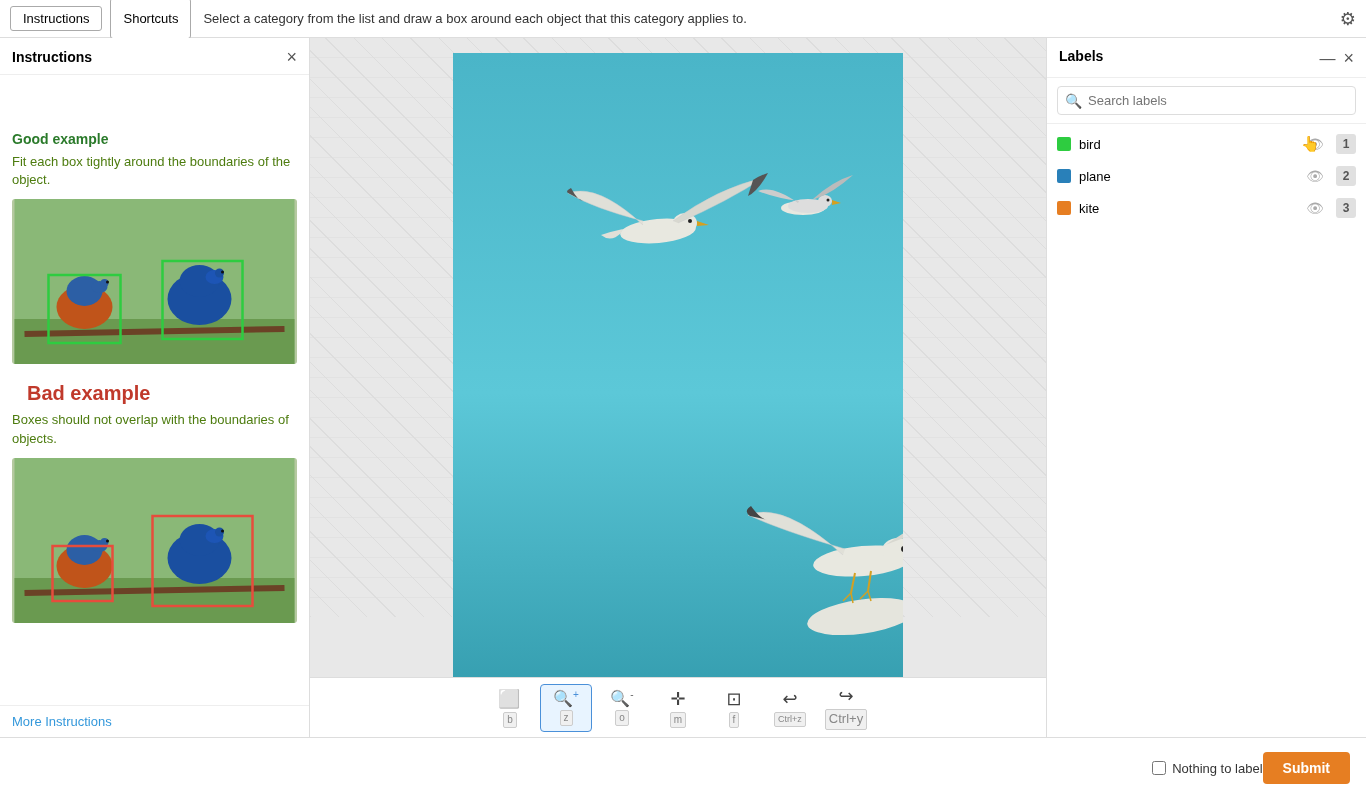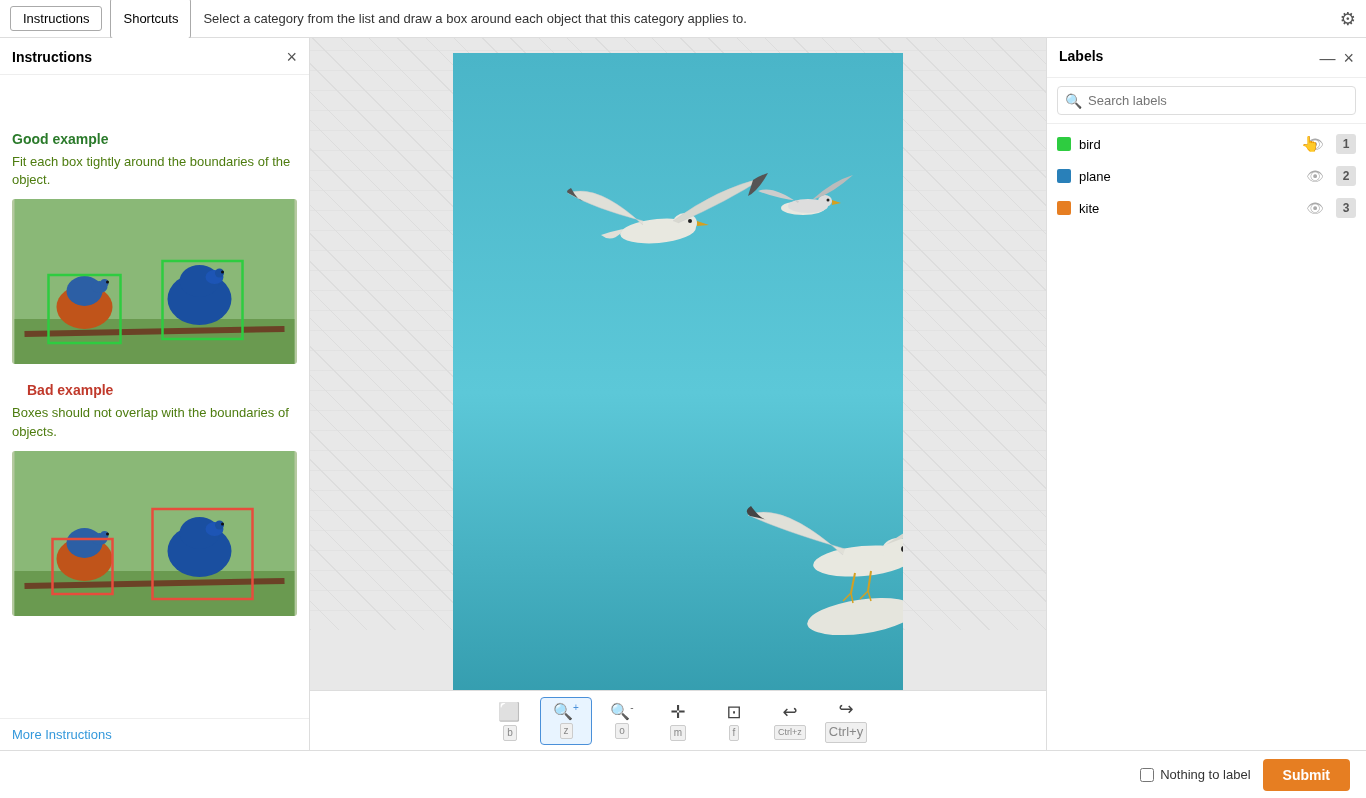--- a/index.html
+++ b/index.html
@@ -15,21 +15,21 @@
     
     #main { display: flex; flex: 1; overflow: hidden; }
 
     
     #left-panel { width: 310px; background: #fff; border-right: 1px solid #ddd; display: flex; flex-direction: column; overflow: hidden; flex-shrink: 0; }
     #left-panel-header { display: flex; align-items: center; justify-content: space-between; padding: 10px 12px 8px 12px; border-bottom: 1px solid #eee; }
     #left-panel-title { font-weight: 600; font-size: 14px; }
     #left-panel-close { cursor: pointer; font-size: 18px; color: #555; line-height: 1; }
     #left-panel-body { padding: 12px; overflow-y: auto; flex: 1; }
     .section-title-good { color: #2a7a2a; font-weight: 700; font-size: 14px; margin-bottom: 6px; margin-top: 44px; }
-    .section-title-bad { color: #c0392b; font-weight: 700; font-size: 14px; margin-bottom: 6px; padding-left: 15px; }
+    .section-title-bad { color: #c0392b; font-weight: 700; font-size: 20px; margin-bottom: 6px; padding-left: 15px; }
     .section-desc { font-size: 13px; color: #4d7c0f; margin-bottom: 10px; line-height: 1.4; }
     .example-img-container { width: 100%; height: 165px; background: #b5c9a0; border-radius: 3px; margin-bottom: 18px; position: relative; overflow: hidden; }
     .example-img-bad-container { width: 100%; height: 165px; background: #b5c9a0; border-radius: 3px; margin-bottom: 18px; position: relative; overflow: hidden; }
 
     
     #more-instructions { padding: 8px 12px; border-top: 1px solid #eee; }
     #more-instructions a { color: #3498db; text-decoration: none; font-size: 13px; }
 
     
     #canvas-area { flex: 1; display: flex; flex-direction: column; background: #e8e8e8; position: relative; overflow: hidden; }
@@ -64,21 +64,21 @@
     .label-item { display: flex; align-items: center; padding: 6px 10px; cursor: pointer; gap: 8px; }
     .label-color { width: 14px; height: 14px; border-radius: 2px; flex-shrink: 0; }
     .label-name { flex: 1; font-size: 13px; }
     .label-eye { color: #aaa; cursor: pointer; font-size: 14px; margin-right: 4px; }
     .label-num { width: 20px; height: 20px; background: #e0e0e0; border-radius: 3px; display: flex; align-items: center; justify-content: center; font-size: 12px; color: #555; font-weight: 600; }
 
     
     #bird-label-row { position: relative; }
 
     
-    #bottom-bar { height: 48px; background: #fff; border-top: 1px solid #ddd; display: flex; align-items: center; justify-content: flex-end; padding: 0 16px; gap: 12px; flex-shrink: 0; }
+    #bottom-bar { height: 61px; background: #fff; border-top: 1px solid #ddd; display: flex; align-items: center; justify-content: flex-end; padding: 0 16px; flex-shrink: 0; }
     #nothing-to-label { display: flex; align-items: center; gap: 6px; font-size: 13px; color: #333; }
     #nothing-checkbox { width: 14px; height: 14px; cursor: pointer; }
     #submit-btn { background: #e67e22; color: #fff; border: none; border-radius: 4px; padding: 8px 20px; font-size: 14px; font-weight: 600; cursor: pointer; }
 
     
     .canvas-stripes { position: absolute; top: 0; bottom: 60px; left: 0; right: 0; background: repeating-linear-gradient(0deg, transparent, transparent 19px, rgba(220,220,220,0.5) 19px, rgba(220,220,220,0.5) 20px); pointer-events: none; }
   </style>
 </head>
 <body>
 

